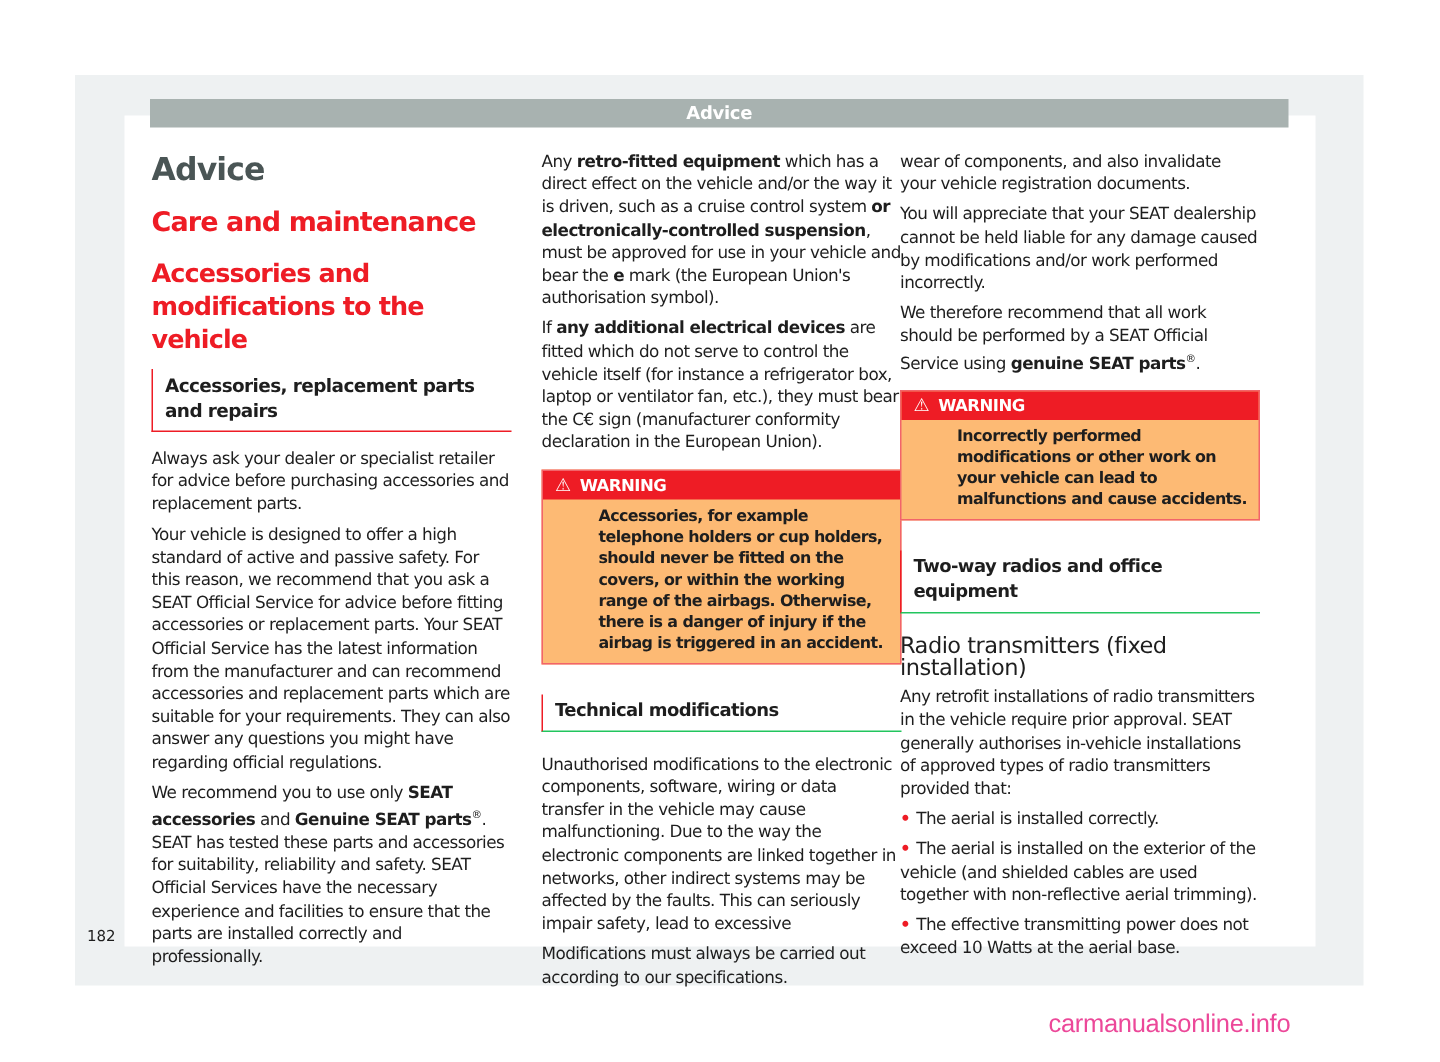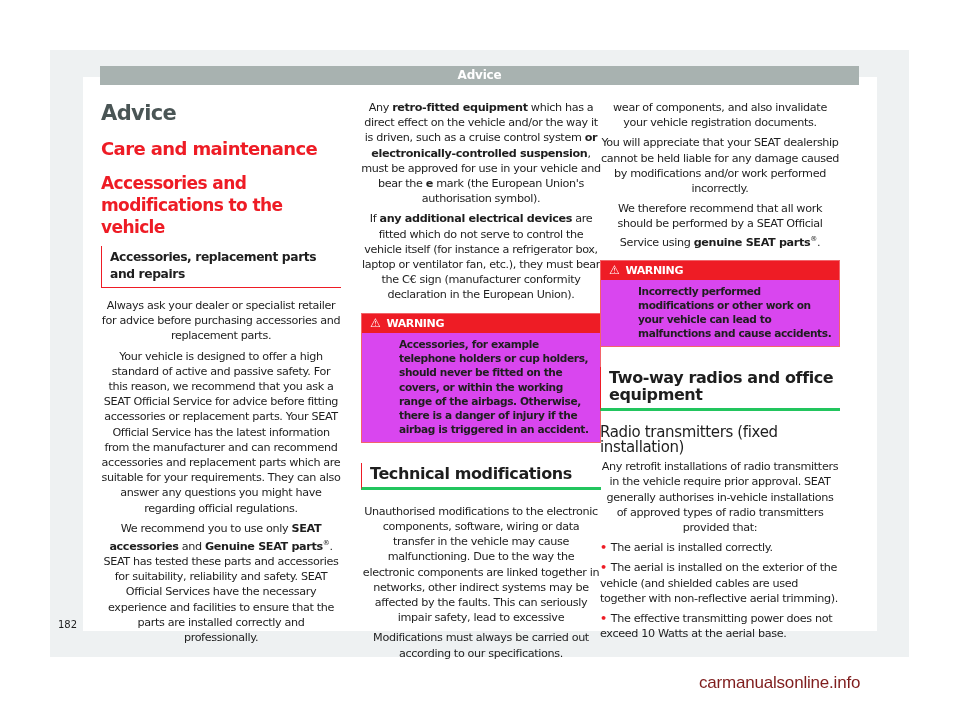--- a/index.html
+++ b/index.html
@@ -5,36 +5,36 @@
   * { box-sizing: border-box; margin: 0; padding: 0; }
   html, body { width: 960px; height: 708px; background: #ffffff; overflow: hidden; }
   body { font-family: "DejaVu Sans Condensed", "DejaVu Sans", sans-serif; color: #1e1e1e; position: relative; }
   .outer { position: absolute; left: 50px; top: 50px; width: 859px; height: 607px; background: #eef1f2; }
   .page { position: absolute; left: 83px; top: 77px; width: 794px; height: 554px; background: #ffffff; }
   .header-bar { position: absolute; left: 100px; top: 66px; width: 759px; height: 19px; background: #a8b2b0; color: #ffffff; font-weight: bold; font-size: 12px; line-height: 19px; text-align: center; font-family: "DejaVu Sans", sans-serif; letter-spacing: -0.2px; }
   .col { position: absolute; top: 100px; font-size: 11.2px; line-height: 15.2px; letter-spacing: -0.35px; font-family: "DejaVu Sans", sans-serif; }
   .col1 { left: 101px; width: 240px; }
   .col2 { left: 361px; width: 240px; }
   .col3 { left: 600px; width: 240px; }
-  .col p { margin-bottom: 5px; text-align: center; }
+  .col p { margin-bottom: 5px; }
   b { font-weight: bold; }
   .h-advice { font-size: 21px; font-weight: bold; color: #4a5555; line-height: 26px; margin-bottom: 12px; letter-spacing: -0.6px; }
   .h-care { font-size: 18px; font-weight: bold; color: #ee1c25; line-height: 22px; margin-bottom: 12px; letter-spacing: -0.6px; }
   .h-acc { font-size: 17px; font-weight: bold; color: #ee1c25; line-height: 22px; margin-bottom: 8px; letter-spacing: -0.6px; }
   .h-sub { border-left: 1px solid #ee1c25; border-bottom: 1px solid #ee1c25; padding: 3px 0 4px 8px; font-size: 12.3px; font-weight: bold; line-height: 17px; margin-bottom: 10px; letter-spacing: -0.4px; }
-  .warn { border: 1.5px solid #f2646a; background: #d946ef; margin: 10px 0 14px; }
+  .warn { border: 1.5px solid #f2646a; background: #fdba74; margin: 10px 0 14px; }
   .warn-head { background: #ee1c25; color: #fff; font-weight: bold; font-size: 11px; height: 19px; line-height: 19px; padding-left: 8px; }
   .warn-head .tri { display: inline-block; margin-right: 6px; font-size: 12px; }
   .warn-body { font-weight: bold; font-size: 10.6px; line-height: 14.3px; padding: 4px 6px 5px 8px; letter-spacing: -0.4px; margin-left: 29px; }
-  .h-section { border-left: 1px solid #ee1c25; border-bottom: 3px solid #22c55e; padding: 2px 0 5px 8px; font-size: 16px; font-weight: bold; line-height: 17px; margin: 20px 0 14px; letter-spacing: -0.4px; }
+  .h-section { border-left: 1px solid #ee1c25; border-bottom: 1px solid #22c55e; padding: 2px 0 5px 8px; font-size: 12px; font-weight: bold; line-height: 17px; margin: 20px 0 14px; letter-spacing: -0.4px; }
   .h-bold { font-weight: normal; font-size: 15px; margin-bottom: 4px; }
   .bullet { margin-bottom: 5px; }
   .bullet .dot { color: #ee1c25; font-weight: bold; margin-right: 4px; }
   .page-num { position: absolute; left: 58px; top: 619px; font-size: 10px; color: #1e1e1e; font-family: "DejaVu Sans", sans-serif; }
-  .watermark { position: absolute; left: 699px; top: 673px; font-size: 17px; color: #7f1d1d; font-family: "Liberation Sans", sans-serif; letter-spacing: -0.2px; }
+  .watermark { position: absolute; left: 699px; top: 673px; font-size: 17px; color: #ec4899; font-family: "Liberation Sans", sans-serif; letter-spacing: -0.2px; }
   sup { font-size: 7px; }
 </style>
 </head>
 <body>
 
 <div class="outer"></div>
 <div class="page"></div>
 <div class="header-bar">Advice</div>
 
 <div class="col col1">

